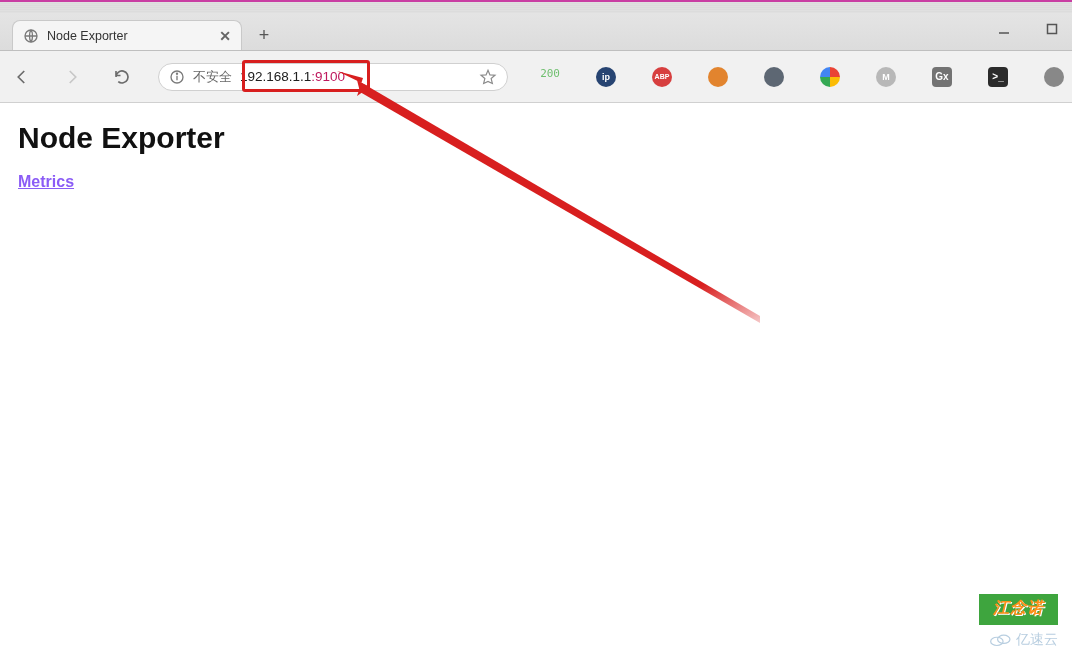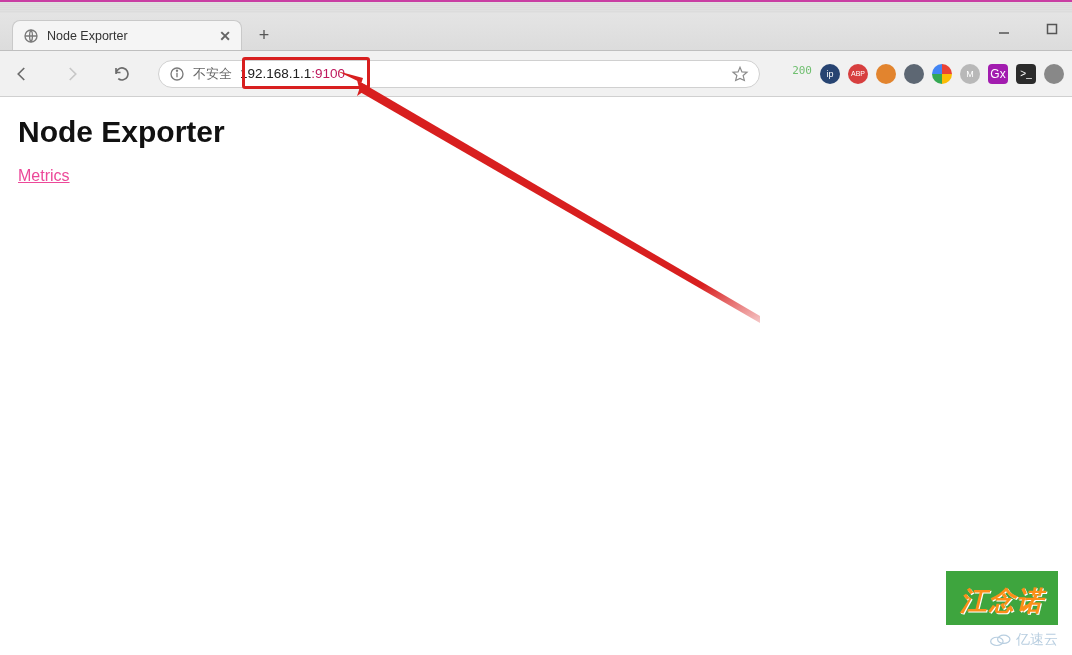--- a/index.html
+++ b/index.html
@@ -52,60 +52,60 @@
     .newtab{
       width:28px;height:28px;display:flex;align-items:center;justify-content:center;color:#555;font-size:18px;font-weight:400;margin-left:8px;margin-bottom:1px;
     }
     .window-controls{
       position:absolute;right:6px;top:6px;display:flex;gap:20px;color:#555;
     }
     .winbtn{width:28px;height:20px;display:flex;align-items:center;justify-content:center;}
     .winbtn svg{width:12px;height:12px;}
     
     .toolbar{
-      height:46px;background:#f1f1f1;display:flex;align-items:center;padding:0 8px;gap:22px;border-bottom:1px solid #d0d0d0;
+      height:52px;background:#f1f1f1;display:flex;align-items:center;padding:0 8px;gap:22px;border-bottom:1px solid #d0d0d0;
     }
     .navbtn{width:28px;height:28px;display:flex;align-items:center;justify-content:center;color:#777;border-radius:50%;}
     .navbtn.disabled{color:#c0c0c0;}
     .navbtn svg{width:18px;height:18px;}
     .addressbar{
       flex:1;height:28px;background:#fff;border:1px solid #d0d0d0;border-radius:14px;display:flex;align-items:center;padding:0 10px;font-size:13.5px;color:#333;gap:8px;position:relative;
     }
     .addr-info{width:16px;height:16px;display:flex;align-items:center;justify-content:center;color:#777;}
     .addr-warn{color:#696969;font-size:13px;}
     .addr-url{color:#202020;}
     .addr-url .port{color:#be185d;}
     .addr-star{margin-left:auto;color:#7d7d7d;width:18px;height:18px;display:flex;align-items:center;justify-content:center;}
     .addr-star svg{width:18px;height:18px;}
     .highlight-box{
       position:absolute;left:83px;top:-4px;width:128px;height:32px;border:3px solid #d81f1f;border-radius:3px;z-index:5;pointer-events:none;
     }
     .extensions{display:flex;align-items:flex-start;gap:8px;margin-left:10px;}
-    .ext{width:20px;height:20px;border-radius:50%;display:flex;align-items:center;justify-content:center;font-size:9px;color:#fff;font-weight:normal;}
+    .ext{width:20px;height:20px;border-radius:50%;display:flex;align-items:center;justify-content:center;font-size:9px;color:#fff;font-weight:bold;margin-left:28px;}
     .ext-status{color:#6fbf6f;font-size:11px;font-family:monospace;}
     .ext.ip{background:#274472;}
     .ext.abp{background:#d73f3f;font-size:7px;}
     .ext.orange{background:#e2842e;}
     .ext.grey1{background:#5d6773;}
     .ext.google{background:conic-gradient(#ea4335 0 90deg,#fbbc05 90deg 180deg,#34a853 180deg 270deg,#4285f4 270deg 360deg);}
     .ext.m{background:#b8b8b8;color:#fff;}
-    .ext.translate{background:#a21caf;border-radius:4px;font-size:12px;}
+    .ext.translate{background:#737373;border-radius:4px;font-size:10px;}
     .ext.term{background:#2b2b2b;border-radius:4px;color:#fff;font-size:10px;}
     .ext.last{background:#888;border-radius:50%;}
     
     .page{
       padding:18px 8px 8px 18px;background:#fff;position:relative;height:calc(655px - 13px - 38px - 36px);
     }
     .page h1{font-size:30px;font-weight:800;color:#111;margin-bottom:18px;font-family:Arial,Helvetica,sans-serif;}
-    .page a{color:#ec4899;text-decoration:underline;font-size:16px;}
+    .page a{color:#8b5cf6;text-decoration:underline;font-size:16px;font-weight:bold;}
     
     .arrow-overlay{position:absolute;inset:0;pointer-events:none;z-index:10;}
     
     .watermark1{
-      position:absolute;right:14px;bottom:30px;background:#3ea53e;color:#fc8f19;font-size:27px;font-style:italic;font-weight:bold;padding:12px 14px 6px;font-family:"KaiTi","楷体",serif;text-shadow:1px 1px 0 #fff;letter-spacing:1px;
+      position:absolute;right:14px;bottom:30px;background:#3ea53e;color:#fc8f19;font-size:16px;font-style:italic;font-weight:bold;padding:4px 14px 6px;font-family:"KaiTi","楷体",serif;text-shadow:1px 1px 0 #fff;letter-spacing:1px;
     }
     .watermark2{
       position:absolute;right:14px;bottom:6px;color:#b8cee0;font-size:14px;font-family:Arial,sans-serif;display:flex;align-items:center;gap:4px;
     }
     .watermark2 svg{width:22px;height:14px;}
   </style>
 </head>
 <body>
 
 <div class="titlebar"></div>

